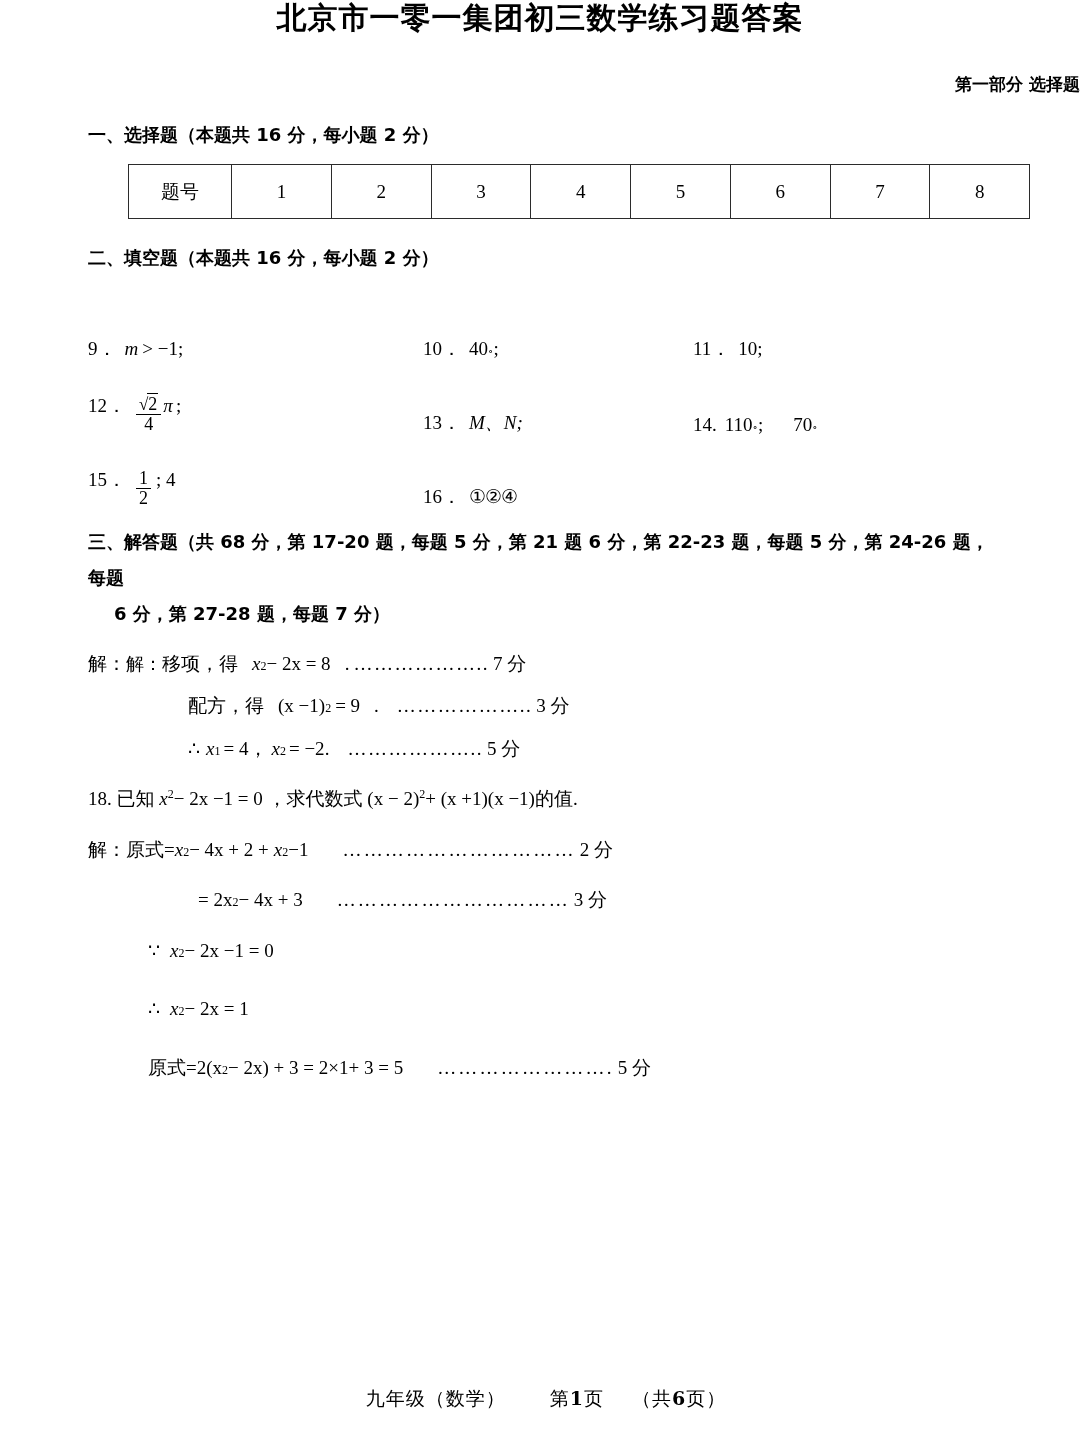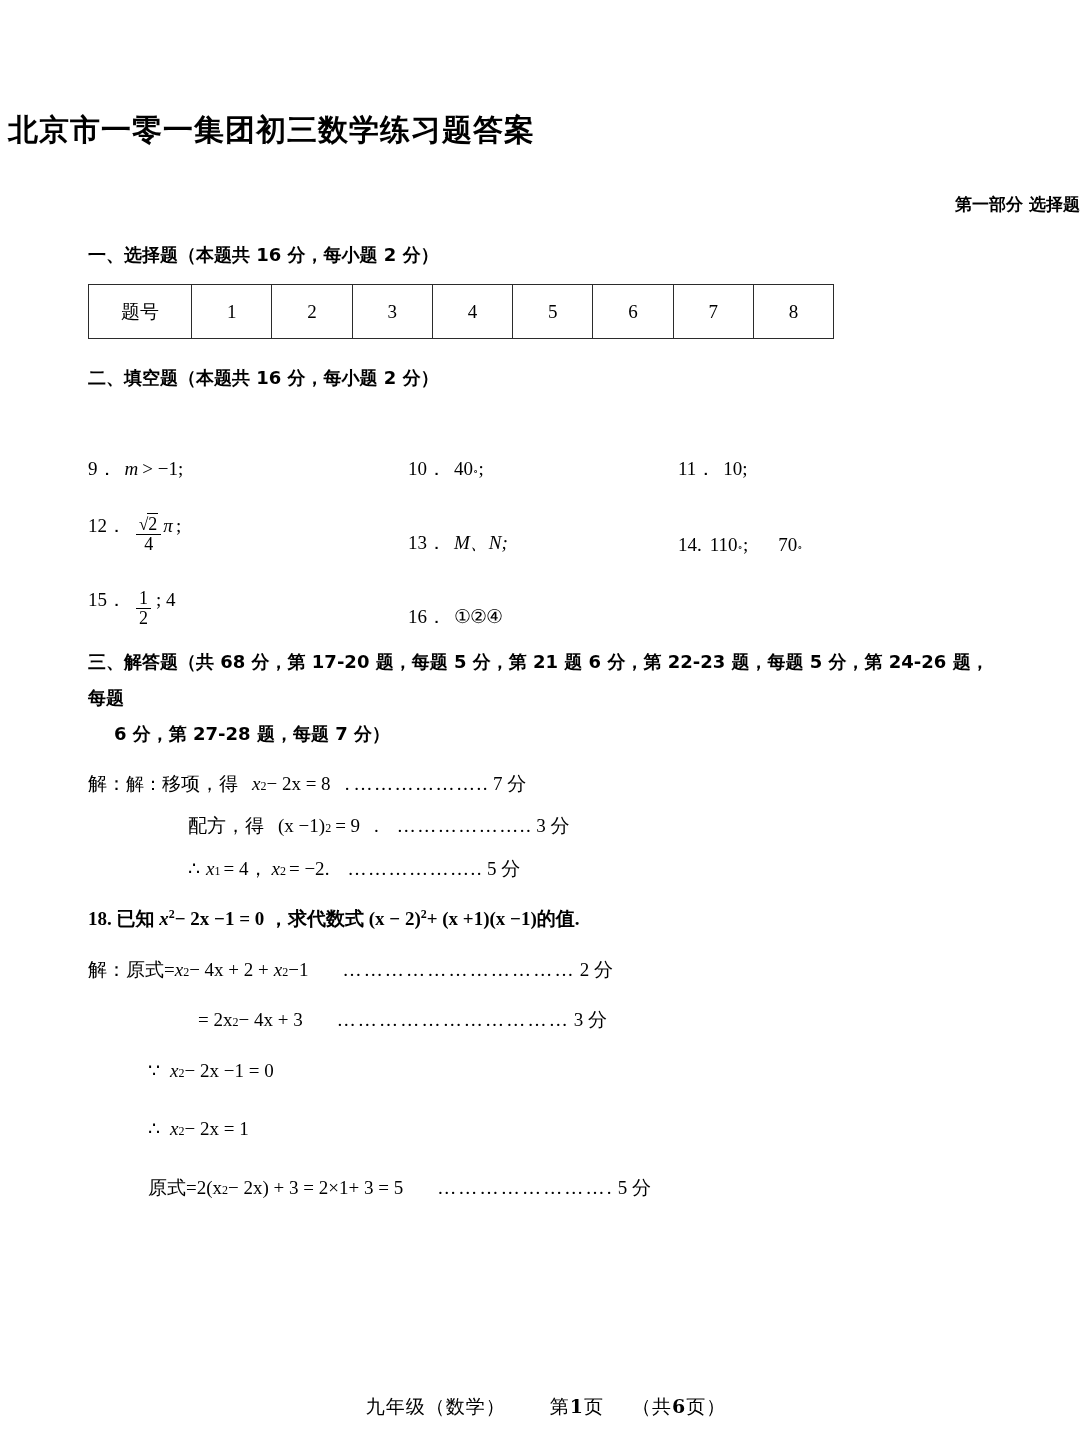--- a/index.html
+++ b/index.html
@@ -17,27 +17,26 @@
   }
   .page {
     position: relative;
     width: 1080px;
     height: 1446px;
     padding: 0;
   }
 
   
   .doc-title {
-    text-align: left;
+    text-align: center;
     font-family: "DejaVu Serif", "Liberation Serif", serif;
     font-size: 30px;
     font-weight: bold;
     letter-spacing: 1px;
-    margin: 8px;
-    padding-top: 104px;
+    margin: 0;
     line-height: 1.2;
   }
 
   .part-heading {
     text-align: right;
     font-family: "DejaVu Sans", "Liberation Sans", sans-serif;
     font-size: 17px;
     font-weight: bold;
     margin: 0;
     line-height: 1.2;
@@ -61,22 +60,23 @@
   }
   .sec-heading.three .cont { display: block; padding-left: 26px; }
 
   
   .ans-table-wrap {
     padding-left: 88px;
     padding-top: 16px;
   }
   table.ans-table {
     border-collapse: collapse;
-    width: 746px;
+    width: 902px;
     table-layout: fixed;
+    margin-left: 40px;
   }
   table.ans-table td {
     border: 1px solid #2b2b2b;
     height: 51px;
     text-align: center;
     vertical-align: middle;
     font-size: 19px;
   }
   table.ans-table td.hdr {
     width: 100px;
@@ -104,21 +104,21 @@
     height: 68px;
   }
   .blank-row.tall { height: 74px; }
   .bcell {
     display: flex;
     align-items: baseline;
     font-size: 19px;
   }
   .bcell .lbl { margin-right: 8px; }
   .c1 { width: 320px; }
-  .c2 { width: 270px; }
+  .c2 { width: 270px; margin-left: 15px; }
   .c3 { width: 300px; }
 
   .mi { font-style: italic; font-family: "Liberation Serif", serif; }
   .mr { font-family: "Liberation Serif", serif; }
   .deg { font-size: 11px; vertical-align: super; }
 
   
   .frac {
     display: inline-block;
     vertical-align: middle;
@@ -322,21 +322,21 @@
       <span>，</span>
       <span class="mi" style="padding-left:4px;">x</span>
         <sub class="idx">2</sub>
       <span class="mr" style="padding-left:3px;">= −2</span>
       <span class="mr">.</span>
       <span class="gap-s"></span>
       <span class="dots">………………..</span>
       <span>5 分</span>
     </div>
 
-    <div class="qline spaced" style="margin-top:16px;font-weight:bold;">
+    <div class="qline spaced" style="margin-top:16px;">
       <span>18.</span>
       <span>已知</span>
       <span class="mi">x</span><sup class="expr">2</sup><span class="mr">− 2x −1 = 0</span>
       <span>，求代数式</span>
       <span class="mr">(x − 2)</span><sup class="expr">2</sup><span class="mr">+ (x +1)(x −1)</span><span>的值.</span>
     </div>
 
     <div class="sline spaced">
       <span class="lead">解：</span>
       <span class="lead">原式=</span>

